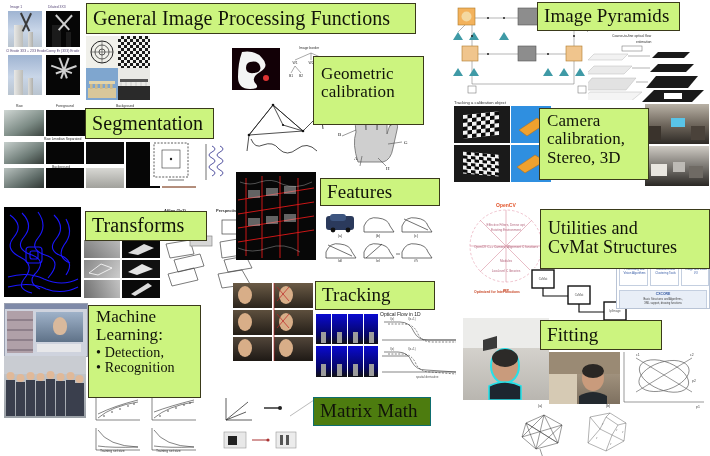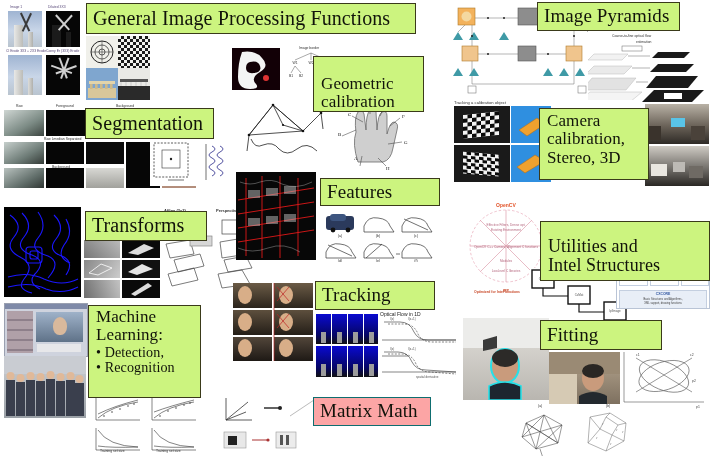--- a/index.html
+++ b/index.html
@@ -5,21 +5,21 @@
   html,body{margin:0;padding:0;background:#fff;}
   body{width:710px;height:456px;position:relative;overflow:hidden;
        font-family:"Liberation Serif", serif;}
   #slide{position:absolute;left:0;top:0;width:710px;height:456px;background:#ffffff;}
 
   
   .chip{position:absolute;border:1px solid #3a3a1a;background:#ccf47f;
         color:#11130a;font-family:"Liberation Serif", serif;
         display:flex;align-items:center;padding:1px 6px;box-sizing:border-box;
         line-height:1.08;letter-spacing:.1px;z-index:40;}
-  .chip.cyan{background:#fca5a5;border:1px solid #0e6e70;}
+  .chip.cyan{background:#4d7c0f;border:1px solid #0e6e70;}
   .chip.multi{display:block;padding:2px 7px;}
   .chip .ln{display:block;white-space:nowrap;}
   .chip .bullet{display:block;white-space:nowrap;font-size:.83em;}
 
   
   .art{position:absolute;overflow:hidden;z-index:5;}
   .cap{position:absolute;font-family:"Liberation Sans", sans-serif;
        color:#5a4a7a;font-size:3.4px;white-space:nowrap;z-index:7;}
   .capdk{color:#333;}
 
@@ -372,21 +372,21 @@
           <text x="18" y="24">C</text>
         <text x="38" y="9">D</text>
           <text x="56" y="11">E</text>
           <text x="72" y="26">F</text>
         <text x="74" y="52">G</text>
           <text x="56" y="78">H</text>
       </g>
     </svg>
   </div>
 
-  <div class="chip multi" style="left:313px;top:56px;width:111px;height:56px;font-size:17px;padding-top:18px;">
+  <div class="chip multi" style="left:313px;top:56px;width:111px;height:69px;font-size:17px;padding-top:8px;">
     <span class="ln">Geometric</span>
     <span class="ln">calibration</span>
   </div>
 
   <div class="art" style="left:236px;top:172px;width:80px;height:88px;background:#070707;">
     <svg width="80" height="88" viewBox="0 0 80 88">
       <g stroke="#e01818" stroke-width=".9" fill="none">
         <path d="M2 28 L78 16 M2 42 L78 30 M2 56 L78 44 M2 70 L78 58"></path>
         <path d="M10 6 L10 84 M26 4 L26 86 M44 4 L44 86 M62 6 L62 84"></path>
       </g>
@@ -715,23 +715,23 @@
     <div class="cellhd" style="left:64px;top:2px;width:28px;height:26px;">
       <div class="cap" style="left:1px;top:2px;color:#3b5fa8;white-space:normal;width:26px;text-align:center;font-size:2.9px;">HighGUI GUI, Image and Video I/O</div>
     </div>
     <div style="position:absolute;left:2px;top:32px;right:2px;height:18px;background:#e8eef7;border:1px solid #c4cfe0;">
       <div class="cap" style="left:0;right:0;top:1px;text-align:center;color:#2f55a0;font-weight:bold;width:100%;">CXCORE</div>
       <div class="cap" style="left:0;right:0;top:7px;text-align:center;color:#444;width:100%;font-size:2.7px;">Basic Structures and Algorithms,</div>
       <div class="cap" style="left:0;right:0;top:11px;text-align:center;color:#444;width:100%;font-size:2.7px;">XML support, drawing functions</div>
     </div>
   </div>
 
-  <div class="chip multi" style="left:540px;top:209px;width:170px;height:60px;font-size:18px;padding-top:15px;margin-top:12px;">
+  <div class="chip multi" style="left:540px;top:209px;width:170px;height:60px;font-size:18px;padding-top:9px;">
     <span class="ln">Utilities and</span>
-    <span class="ln">Intel Structures</span>
+    <span class="ln">CvMat Structures</span>
   </div>
 
   <div class="art" style="left:463px;top:318px;width:86px;height:82px;background:linear-gradient(#e3e1dc,#b9b6b0);">
     <svg width="86" height="82" viewBox="0 0 86 82">
       <rect x="0" y="0" width="86" height="30" fill="#ececea"></rect>
       <path d="M20 22 L34 18 L34 30 L20 33 Z" fill="#3a3a3a"></path>
       <ellipse cx="42" cy="48" rx="14" ry="17" fill="#c99b7c" stroke="#27e0e8" stroke-width="2"></ellipse>
       <path d="M26 68 q16 -8 32 0 L58 82 L26 82 Z" fill="#1d2630" stroke="#27e0e8" stroke-width="1.6"></path>
       <ellipse cx="42" cy="40" rx="13" ry="9" fill="#2c2a28"></ellipse>
     </svg>

